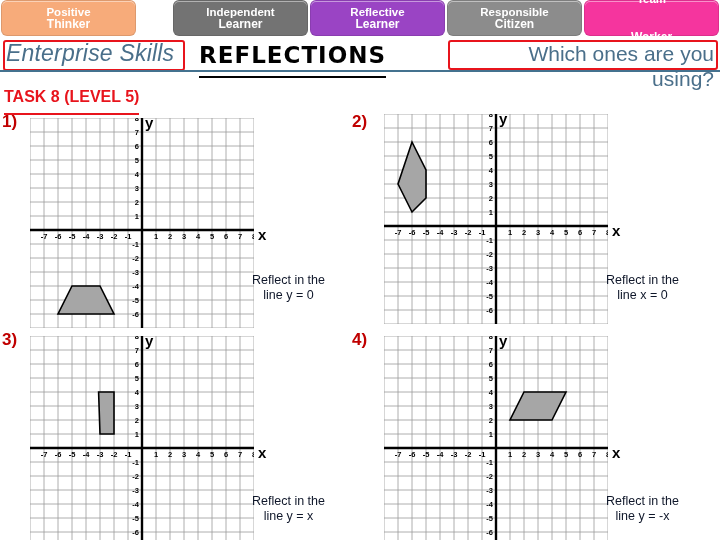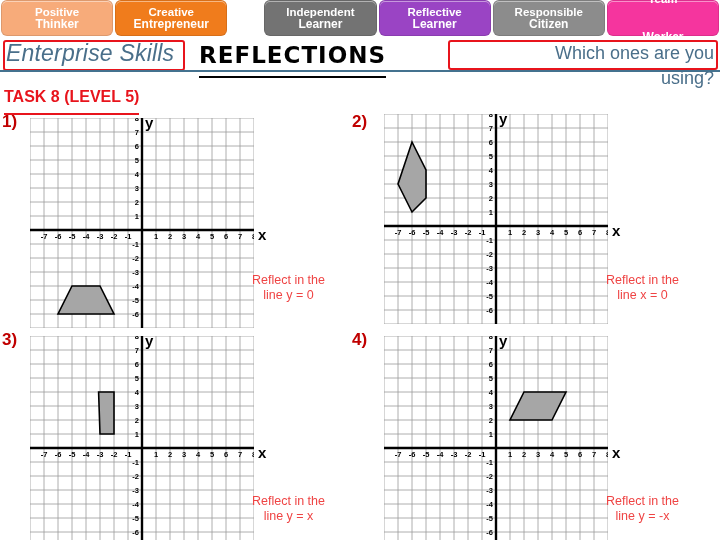--- a/index.html
+++ b/index.html
@@ -49,21 +49,21 @@
     font-size:23px;color:#000;font-weight:bold;
     font-family:"DejaVu Sans", sans-serif;
     letter-spacing:1px;
     border-bottom:2px solid #000;
     padding-bottom:8px;
     white-space:nowrap;
   }
   #which-ones{
     position:absolute;right:6px;top:41px;width:290px;
     text-align:right;
-    font-size:18px;color:#4a6f8a;line-height:25px;
+    font-size:21px;color:#4a6f8a;line-height:25px;
   }
   #which-box{
     position:absolute;left:448px;top:40px;width:266px;height:26px;
     border:2px solid #e8141c;border-radius:3px;
   }
   #rule-line{
     position:absolute;left:0;top:70px;width:720px;height:2px;
     background:#44728f;
   }
   #task-label{
@@ -74,43 +74,39 @@
     white-space:nowrap;
   }
 
   
   .qnum{
     position:absolute;
     font-size:17px;font-weight:bold;color:#c00000;
   }
   .caption{
     position:absolute;
-    font-size:12.5px;color:#ef4444;line-height:15px;
+    font-size:12.5px;color:#0f172a;line-height:15px;
     text-align:center;white-space:nowrap;font-weight:normal;
   }
 
   
   .graph{position:absolute;}
   .graph svg{display:block;}
   .axlabel{
     position:absolute;font-size:15px;font-weight:bold;color:#000;
     font-family:"Liberation Sans", sans-serif;
   }
 </style>
 </head>
 <body>
 
 <div id="skill-bar">
     <div class="skill-tab" style="background: rgb(247, 171, 122);">
       <span>Positive</span>
       <span class="l2">Thinker</span>
-    </div>
-    <div class="skill-tab" style="background: rgb(240, 124, 28);">
-      <span>Creative</span>
-      <span class="l2">Entrepreneur</span>
     </div>
     <div class="skill-tab" style="background: #737373; margin-left: 36px;">
       <span>Independent</span>
       <span class="l2">Learner</span>
     </div>
     <div class="skill-tab" style="background: rgb(154, 68, 196);">
       <span>Reflective</span>
       <span class="l2">Learner</span>
     </div>
     <div class="skill-tab" style="background: rgb(140, 140, 140);">

